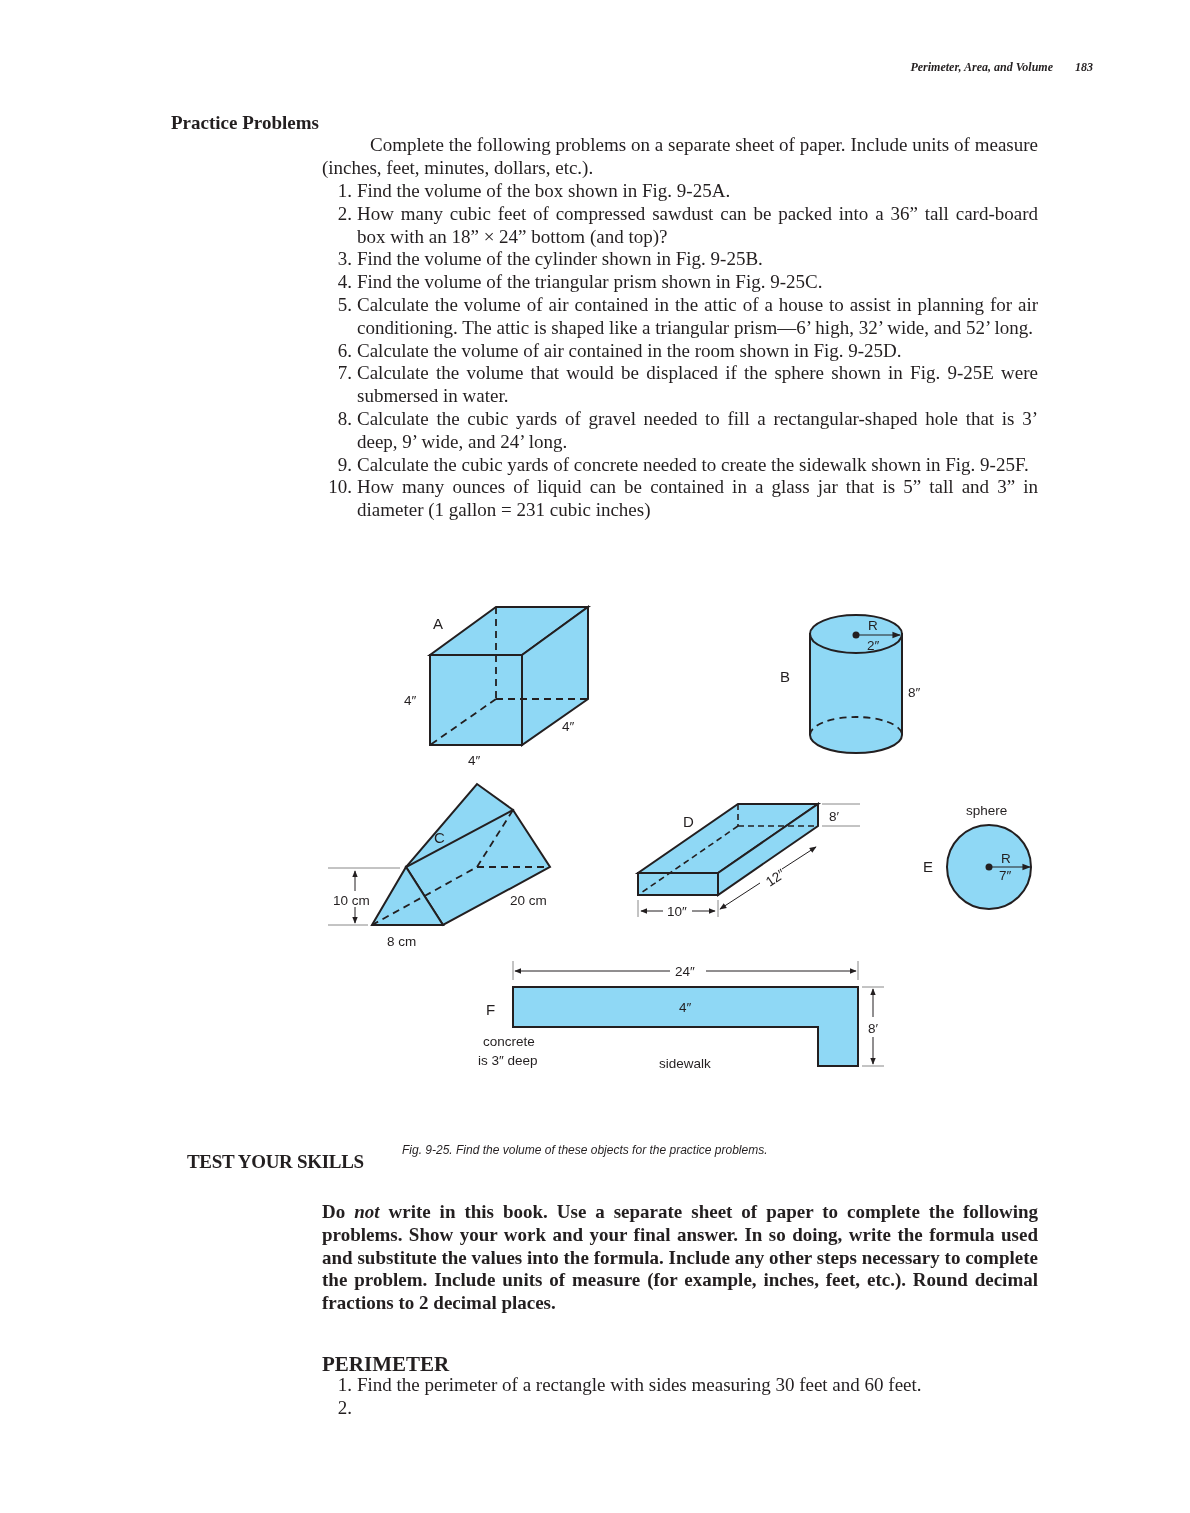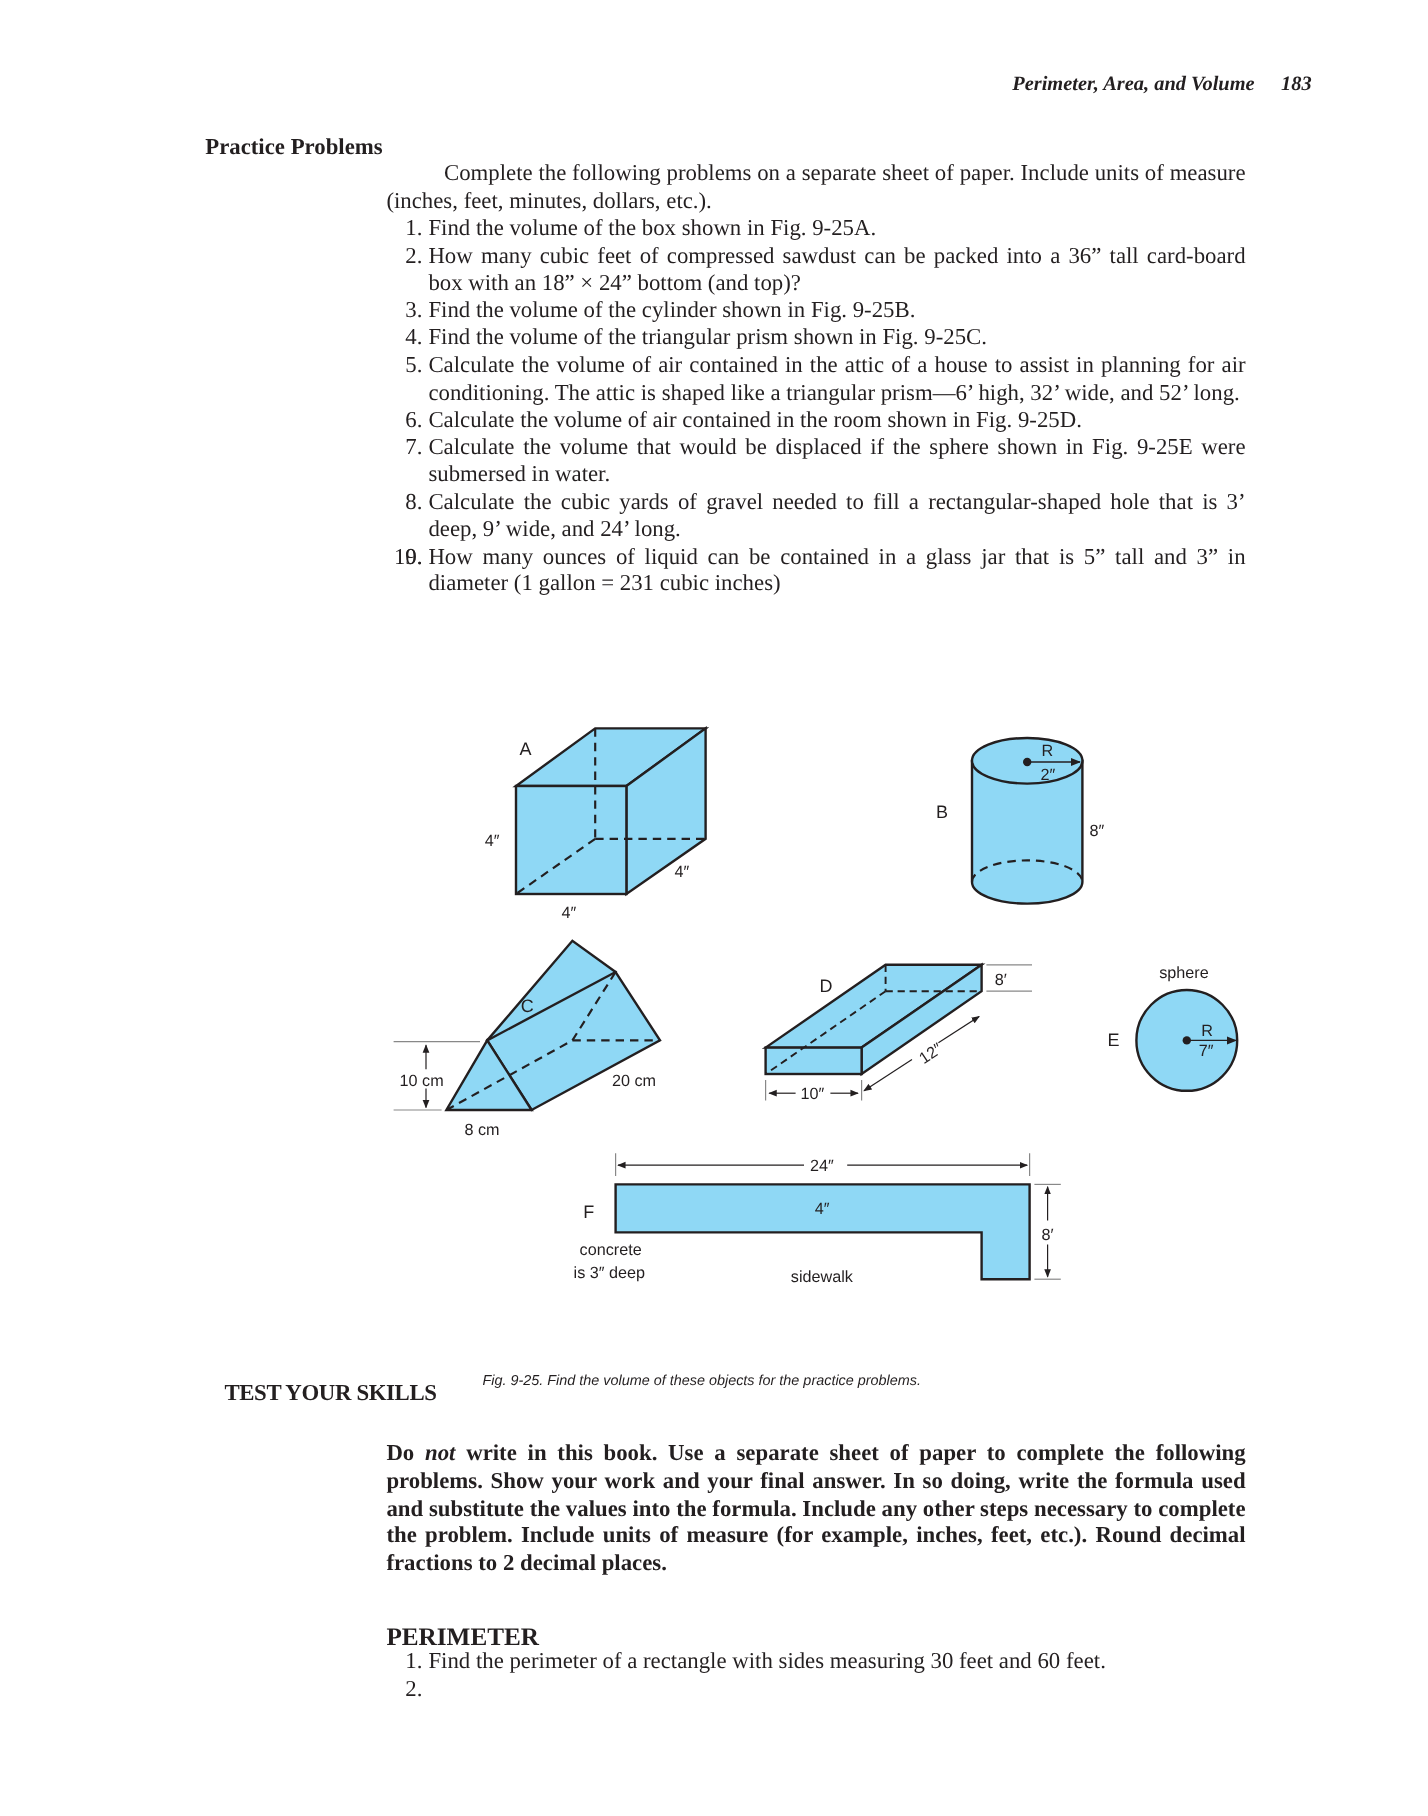--- a/index.html
+++ b/index.html
@@ -1,20 +1,20 @@
 <!DOCTYPE html>
 <html><head>
 <meta charset="utf-8">
 <style>
   html, body { margin: 0; padding: 0; background: #ffffff; }
   body { width: 1190px; height: 1513px; position: relative; overflow: hidden; color: #231f20; }
   .serif { font-family: "Liberation Serif", "DejaVu Serif", serif; }
   .sans { font-family: "Liberation Sans", "DejaVu Sans", sans-serif; }
 
-  .running-head { position: absolute; top: 60px; right: 97px; font-size: 17px; font-weight: bold; font-style: italic; }
+  .running-head { position: absolute; top: 60px; right: 97px; font-size: 12px; font-weight: bold; font-style: italic; }
   .running-head .pg { margin-left: 22px; }
 
   .h-practice { position: absolute; left: 171px; top: 112px; font-size: 19px; font-weight: bold; }
   .body-block { position: absolute; left: 322px; width: 716px; font-size: 19px; line-height: 22.8px; text-align: justify; }
   .intro { top: 134px; text-indent: 48px; }
   .plist { position: absolute; left: 322px; top: 180px; width: 716px; font-size: 19px; line-height: 22.8px; margin: 0; padding: 0; list-style: none; }
   .plist li { position: relative; padding-left: 35px; text-align: justify; }
   .plist .num { position: absolute; left: 0; width: 30px; text-align: right; }
 
   .figure { position: absolute; left: 320px; top: 595px; width: 740px; height: 490px; }
@@ -38,21 +38,21 @@
 
 <ol class="plist serif">
   <li><span class="num">1.</span><span>Find the volume of the box shown in Fig. 9-25A.</span></li>
   <li><span class="num">2.</span><span>How many cubic feet of compressed sawdust can be packed into a 36” tall card-board box with an 18”  ×  24” bottom (and top)?</span></li>
   <li><span class="num">3.</span><span>Find the volume of the cylinder shown in Fig. 9-25B.</span></li>
   <li><span class="num">4.</span><span>Find the volume of the triangular prism shown in Fig. 9-25C.</span></li>
   <li><span class="num">5.</span><span>Calculate the volume of air contained in the attic of a house to assist in planning for air conditioning. The attic is shaped like a triangular prism—6’ high, 32’ wide, and 52’ long.</span></li>
   <li><span class="num">6.</span><span>Calculate the volume of air contained in the room shown in Fig. 9-25D.</span></li>
   <li><span class="num">7.</span><span>Calculate the volume that would be displaced if the sphere shown in Fig. 9-25E were submersed in water.</span></li>
   <li><span class="num">8.</span><span>Calculate the cubic yards of gravel needed to fill a rectangular-shaped hole that is 3’ deep, 9’ wide, and 24’ long.</span></li>
-  <li><span class="num">9.</span></li>
+  <li><span class="num">9.</span><span>Calculate the cubic yards of concrete needed to create the sidewalk shown in Fig. 9-25F.</span></li>
   <li><span class="num">10.</span><span>How many ounces of liquid can be contained in a glass jar that is 5” tall and 3” in diameter (1 gallon = 231 cubic inches)</span></li>
 </ol>
 
 <div class="figure">
   <svg width="740" height="490" viewBox="0 0 740 490" class="sans" font-family="Liberation Sans, DejaVu Sans, sans-serif" font-size="13.5" fill="#231f20">
     <defs>
       <marker id="arr" viewBox="0 0 10 10" refX="9" refY="5" markerWidth="7" markerHeight="7" orient="auto-start-reverse">
         <path d="M0,1 L10,5 L0,9 z" fill="#231f20"></path>
       </marker>
     </defs>

